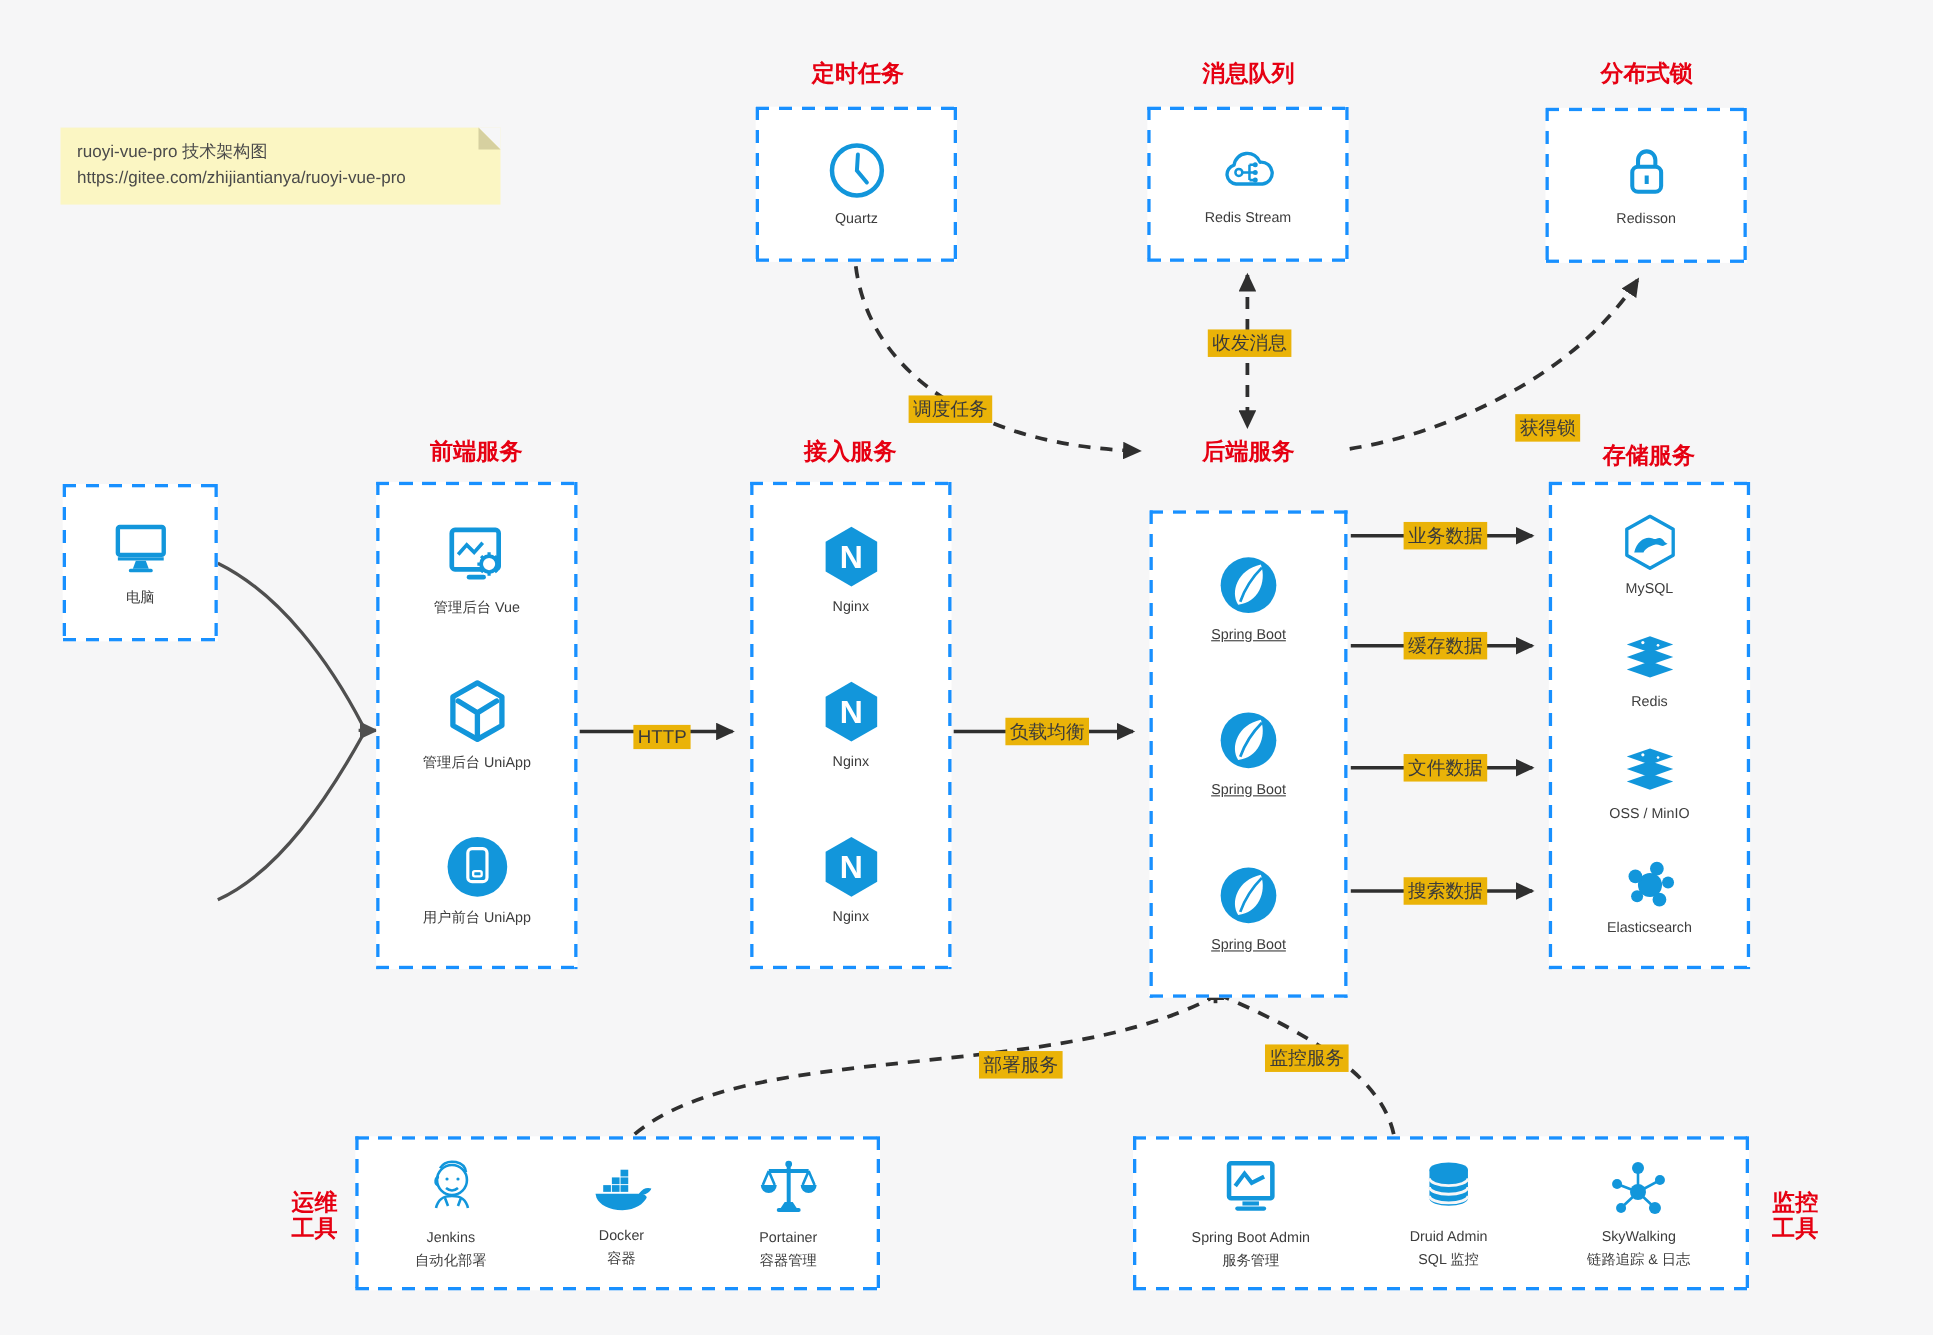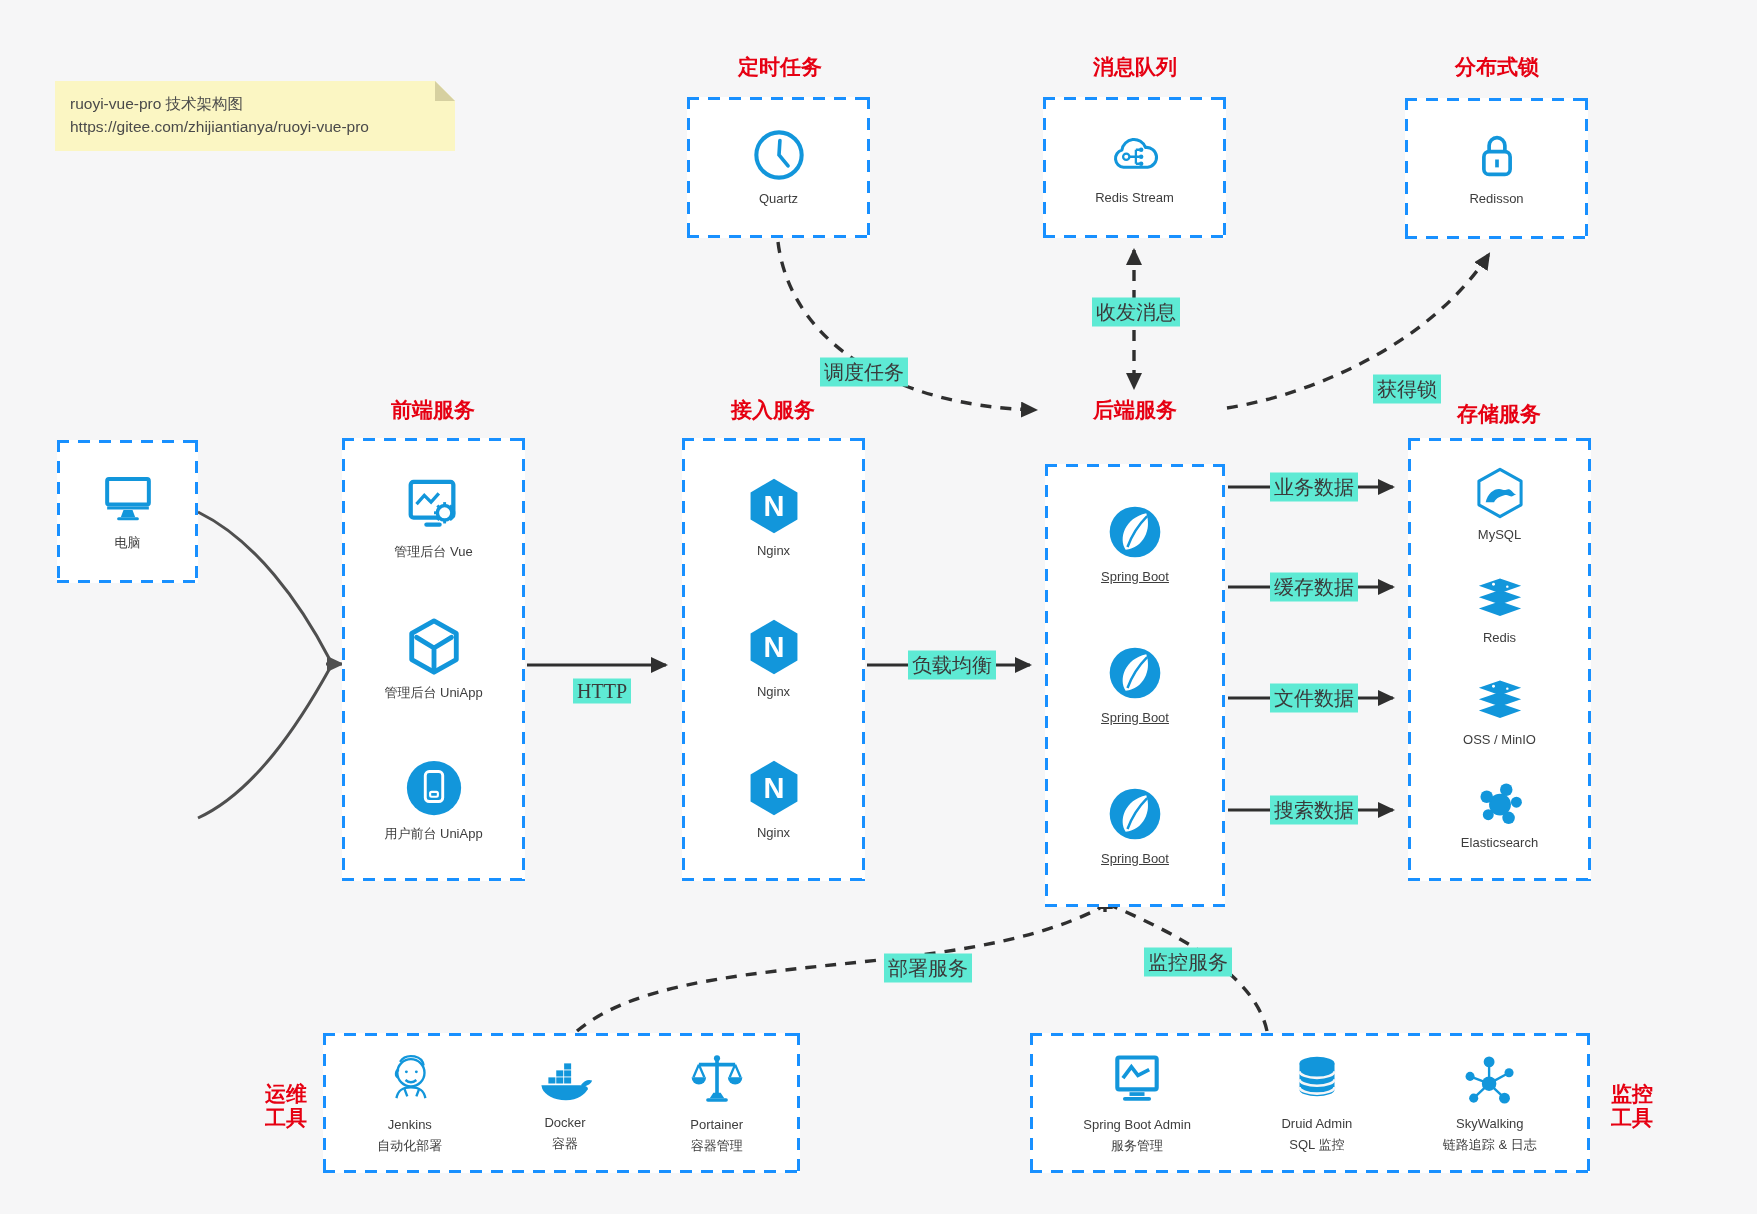--- a/index.html
+++ b/index.html
@@ -22,27 +22,27 @@
     background-repeat:no-repeat;z-index:2;}
   .vbox{display:flex;flex-direction:column;align-items:center;justify-content:space-around;padding:10px 0;box-sizing:border-box;}
   .hbox{display:flex;flex-direction:row;align-items:center;justify-content:space-around;padding:0 8px;box-sizing:border-box;}
   .item{display:flex;flex-direction:column;align-items:center;gap:5px;}
   .ilabel{font-size:13px;color:var(--txt);white-space:nowrap;line-height:20px;text-align:center;}
 
   .gtitle{position:absolute;transform:translate(-50%,-50%);color:var(--red);
     font-weight:bold;font-size:21px;white-space:nowrap;z-index:2;}
   .gtitle2{line-height:24px;text-align:center;}
 
-  .elabel{position:absolute;transform:translate(-50%,-50%);background:#5eead4;
-    padding:1px 4px;font-size:20px;color:#3a3a3a;white-space:nowrap;z-index:3;}
+  .elabel{position:absolute;transform:translate(-50%,-50%);background:#eab308;
+    padding:1px 4px;font-size:17px;color:#3a3a3a;white-space:nowrap;z-index:3;}
 
   #wires{position:absolute;left:0;top:0;z-index:1;pointer-events:none;}
 
   
-  .note{position:absolute;left:55px;top:81px;width:400px;height:70px;background:var(--note);
+  .note{position:absolute;left:55px;top:116px;width:400px;height:70px;background:var(--note);
     box-sizing:border-box;padding:11px 0 0 15px;font-size:15.5px;line-height:23px;color:#4a4a4a;z-index:2;}
   .note::before{content:"";position:absolute;top:0;right:0;width:0;height:0;
     border-top:20px solid var(--bg);border-left:20px solid transparent;}
   .note::after{content:"";position:absolute;top:0;right:0;width:0;height:0;
     border-bottom:20px solid #d6d0a0;border-right:20px solid transparent;}
 
   
   .sb{stroke:var(--ib);fill:none;}
   .fb{fill:var(--ib);stroke:none;}
   .sw{stroke:#fff;fill:none;}
@@ -380,21 +380,21 @@
           <circle cx="14" cy="52" r="5"></circle>
             <circle cx="48" cy="52" r="6"></circle>
             <circle cx="53" cy="24" r="5"></circle>
         </g>
       </svg>
       <div class="ilabel">SkyWalking</div>
       <div class="ilabel" style="margin-top:-4px;">链路追踪 &amp; 日志</div>
     </div>
   </div>
 
-  <div class="elabel" style="left:602px;top:691px;font-family:Liberation Serif, serif;">HTTP</div>
+  <div class="elabel" style="left:602px;top:670px;">HTTP</div>
   <div class="elabel" style="left:952px;top:665px;">负载均衡</div>
   <div class="elabel" style="left:1314px;top:487px;">业务数据</div>
   <div class="elabel" style="left:1314px;top:587px;">缓存数据</div>
   <div class="elabel" style="left:1314px;top:698px;">文件数据</div>
   <div class="elabel" style="left:1314px;top:810px;">搜索数据</div>
   <div class="elabel" style="left:864px;top:372px;">调度任务</div>
   <div class="elabel" style="left:1136px;top:312px;">收发消息</div>
   <div class="elabel" style="left:1407px;top:376px;margin-top:13px;">获得锁</div>
   <div class="elabel" style="left:880px;top:968px;margin-left:48px;">部署服务</div>
   <div class="elabel" style="left:1188px;top:962px;">监控服务</div>

